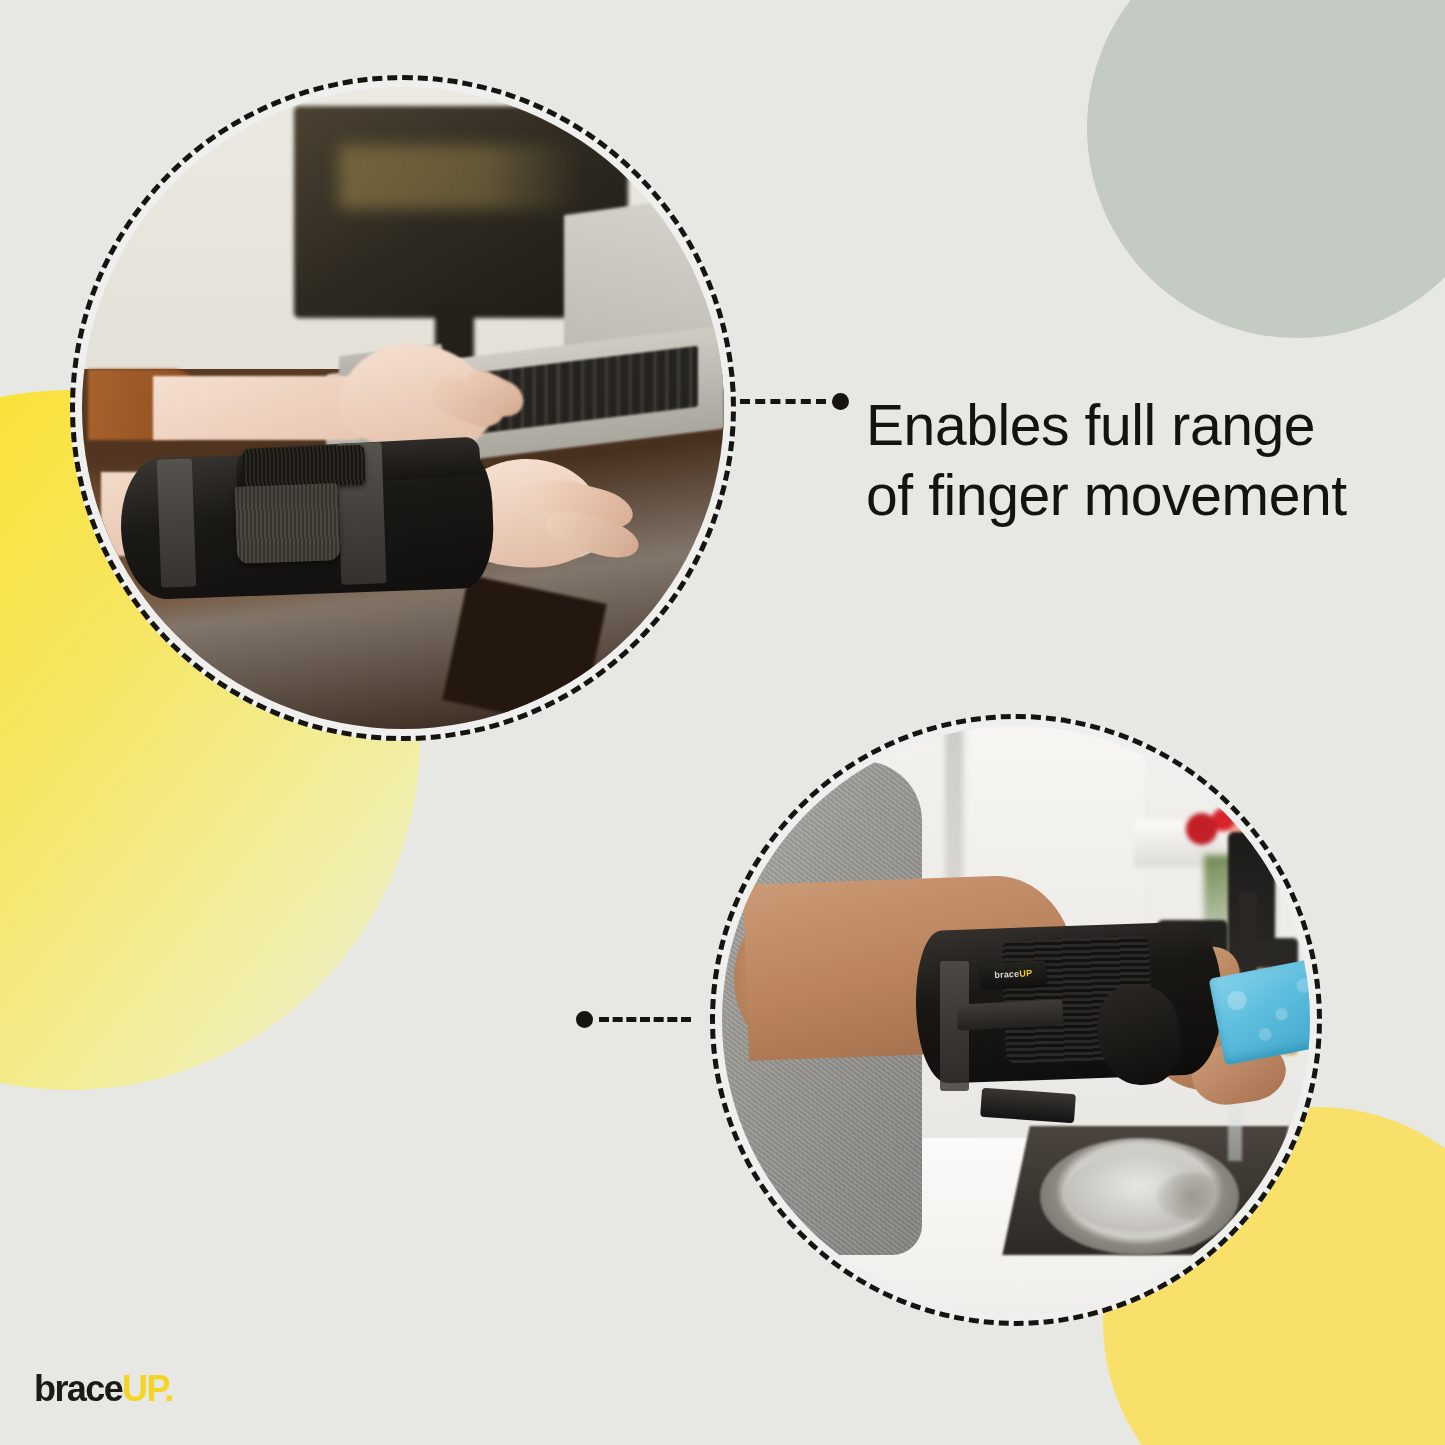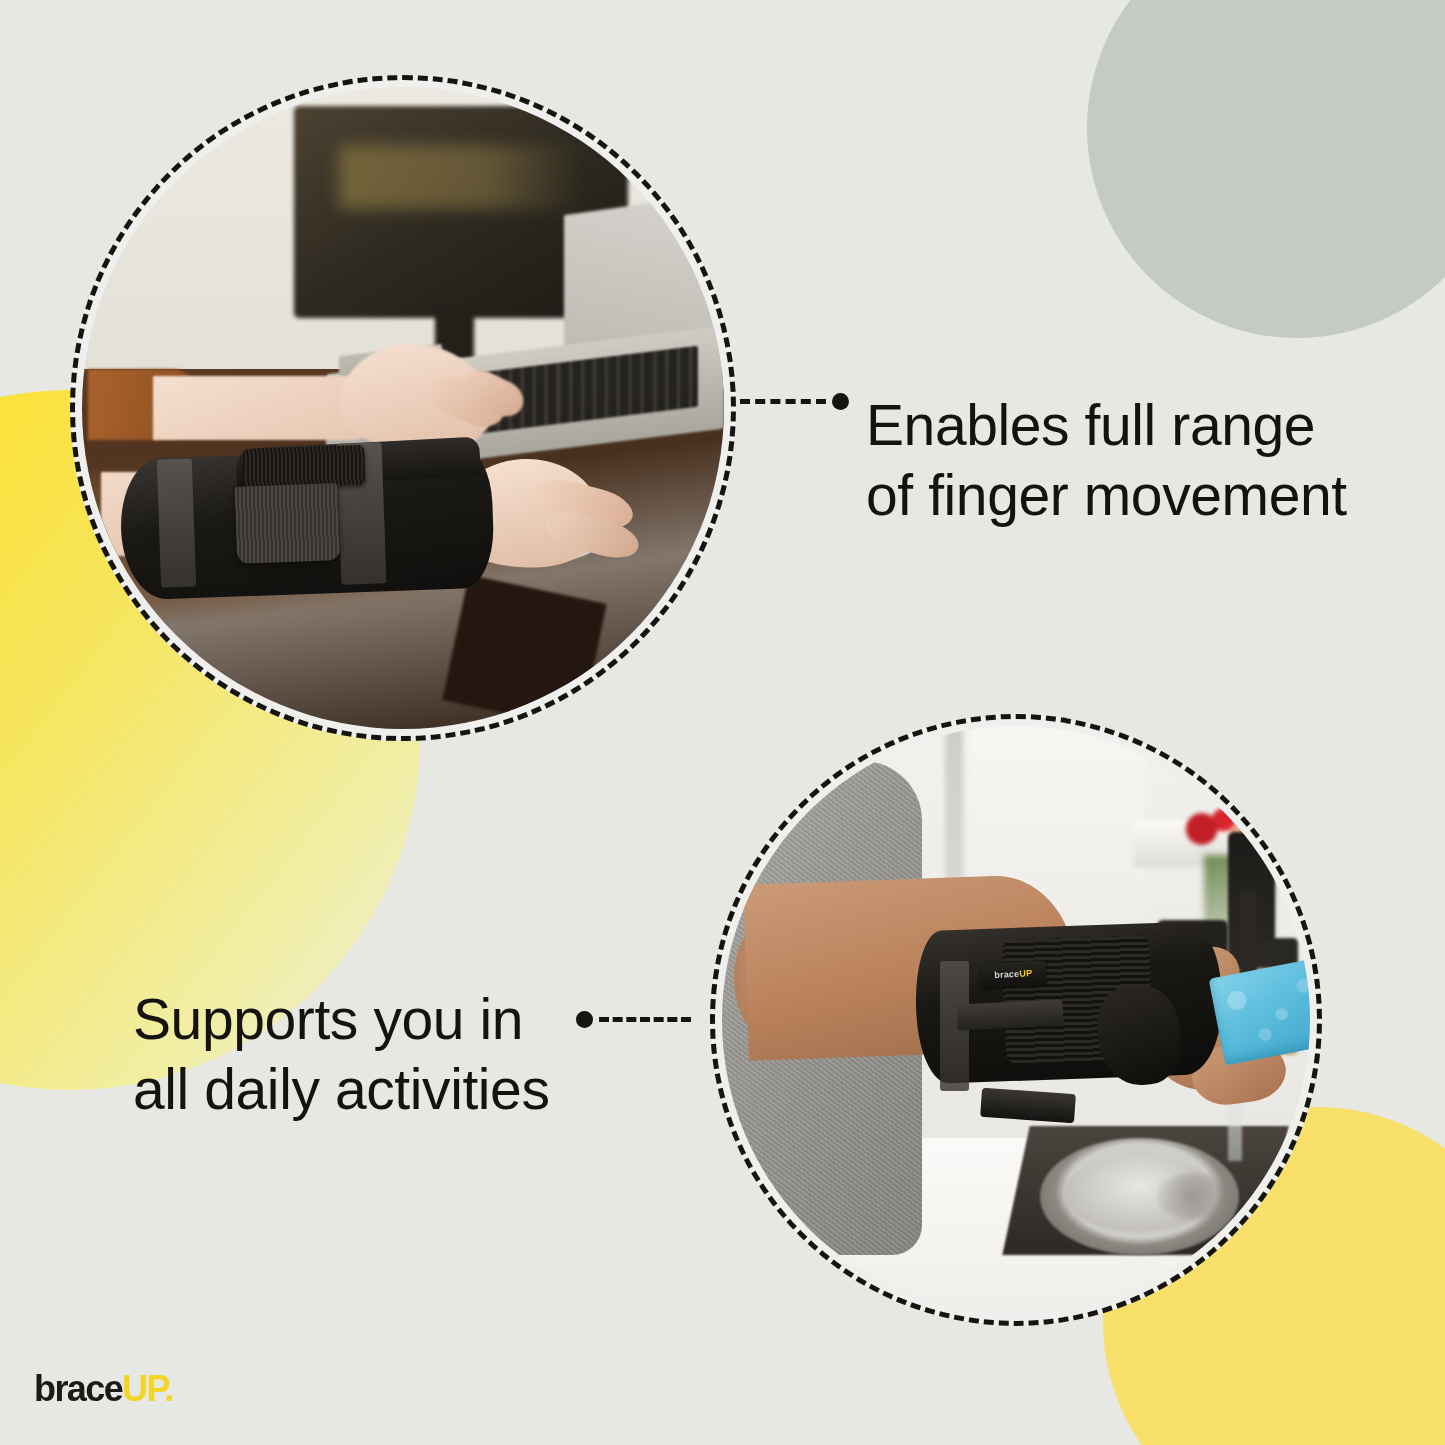--- a/index.html
+++ b/index.html
@@ -388,18 +388,16 @@
   </div>
 
   <div class="leader" id="leader-2">
     <div class="dot"></div>
     <div class="dashes"></div>
   </div>
 
   <div class="callout" id="callout-1">Enables full range
 of finger movement</div>
 
-  <div class="callout" id="callout-2">Supports you in
-all daily activities</div>
 
   <div id="brand"><span class="brand-dark">brace</span><span class="brand-accent">UP.</span></div>
 
 </div>
 
 </body></html>

